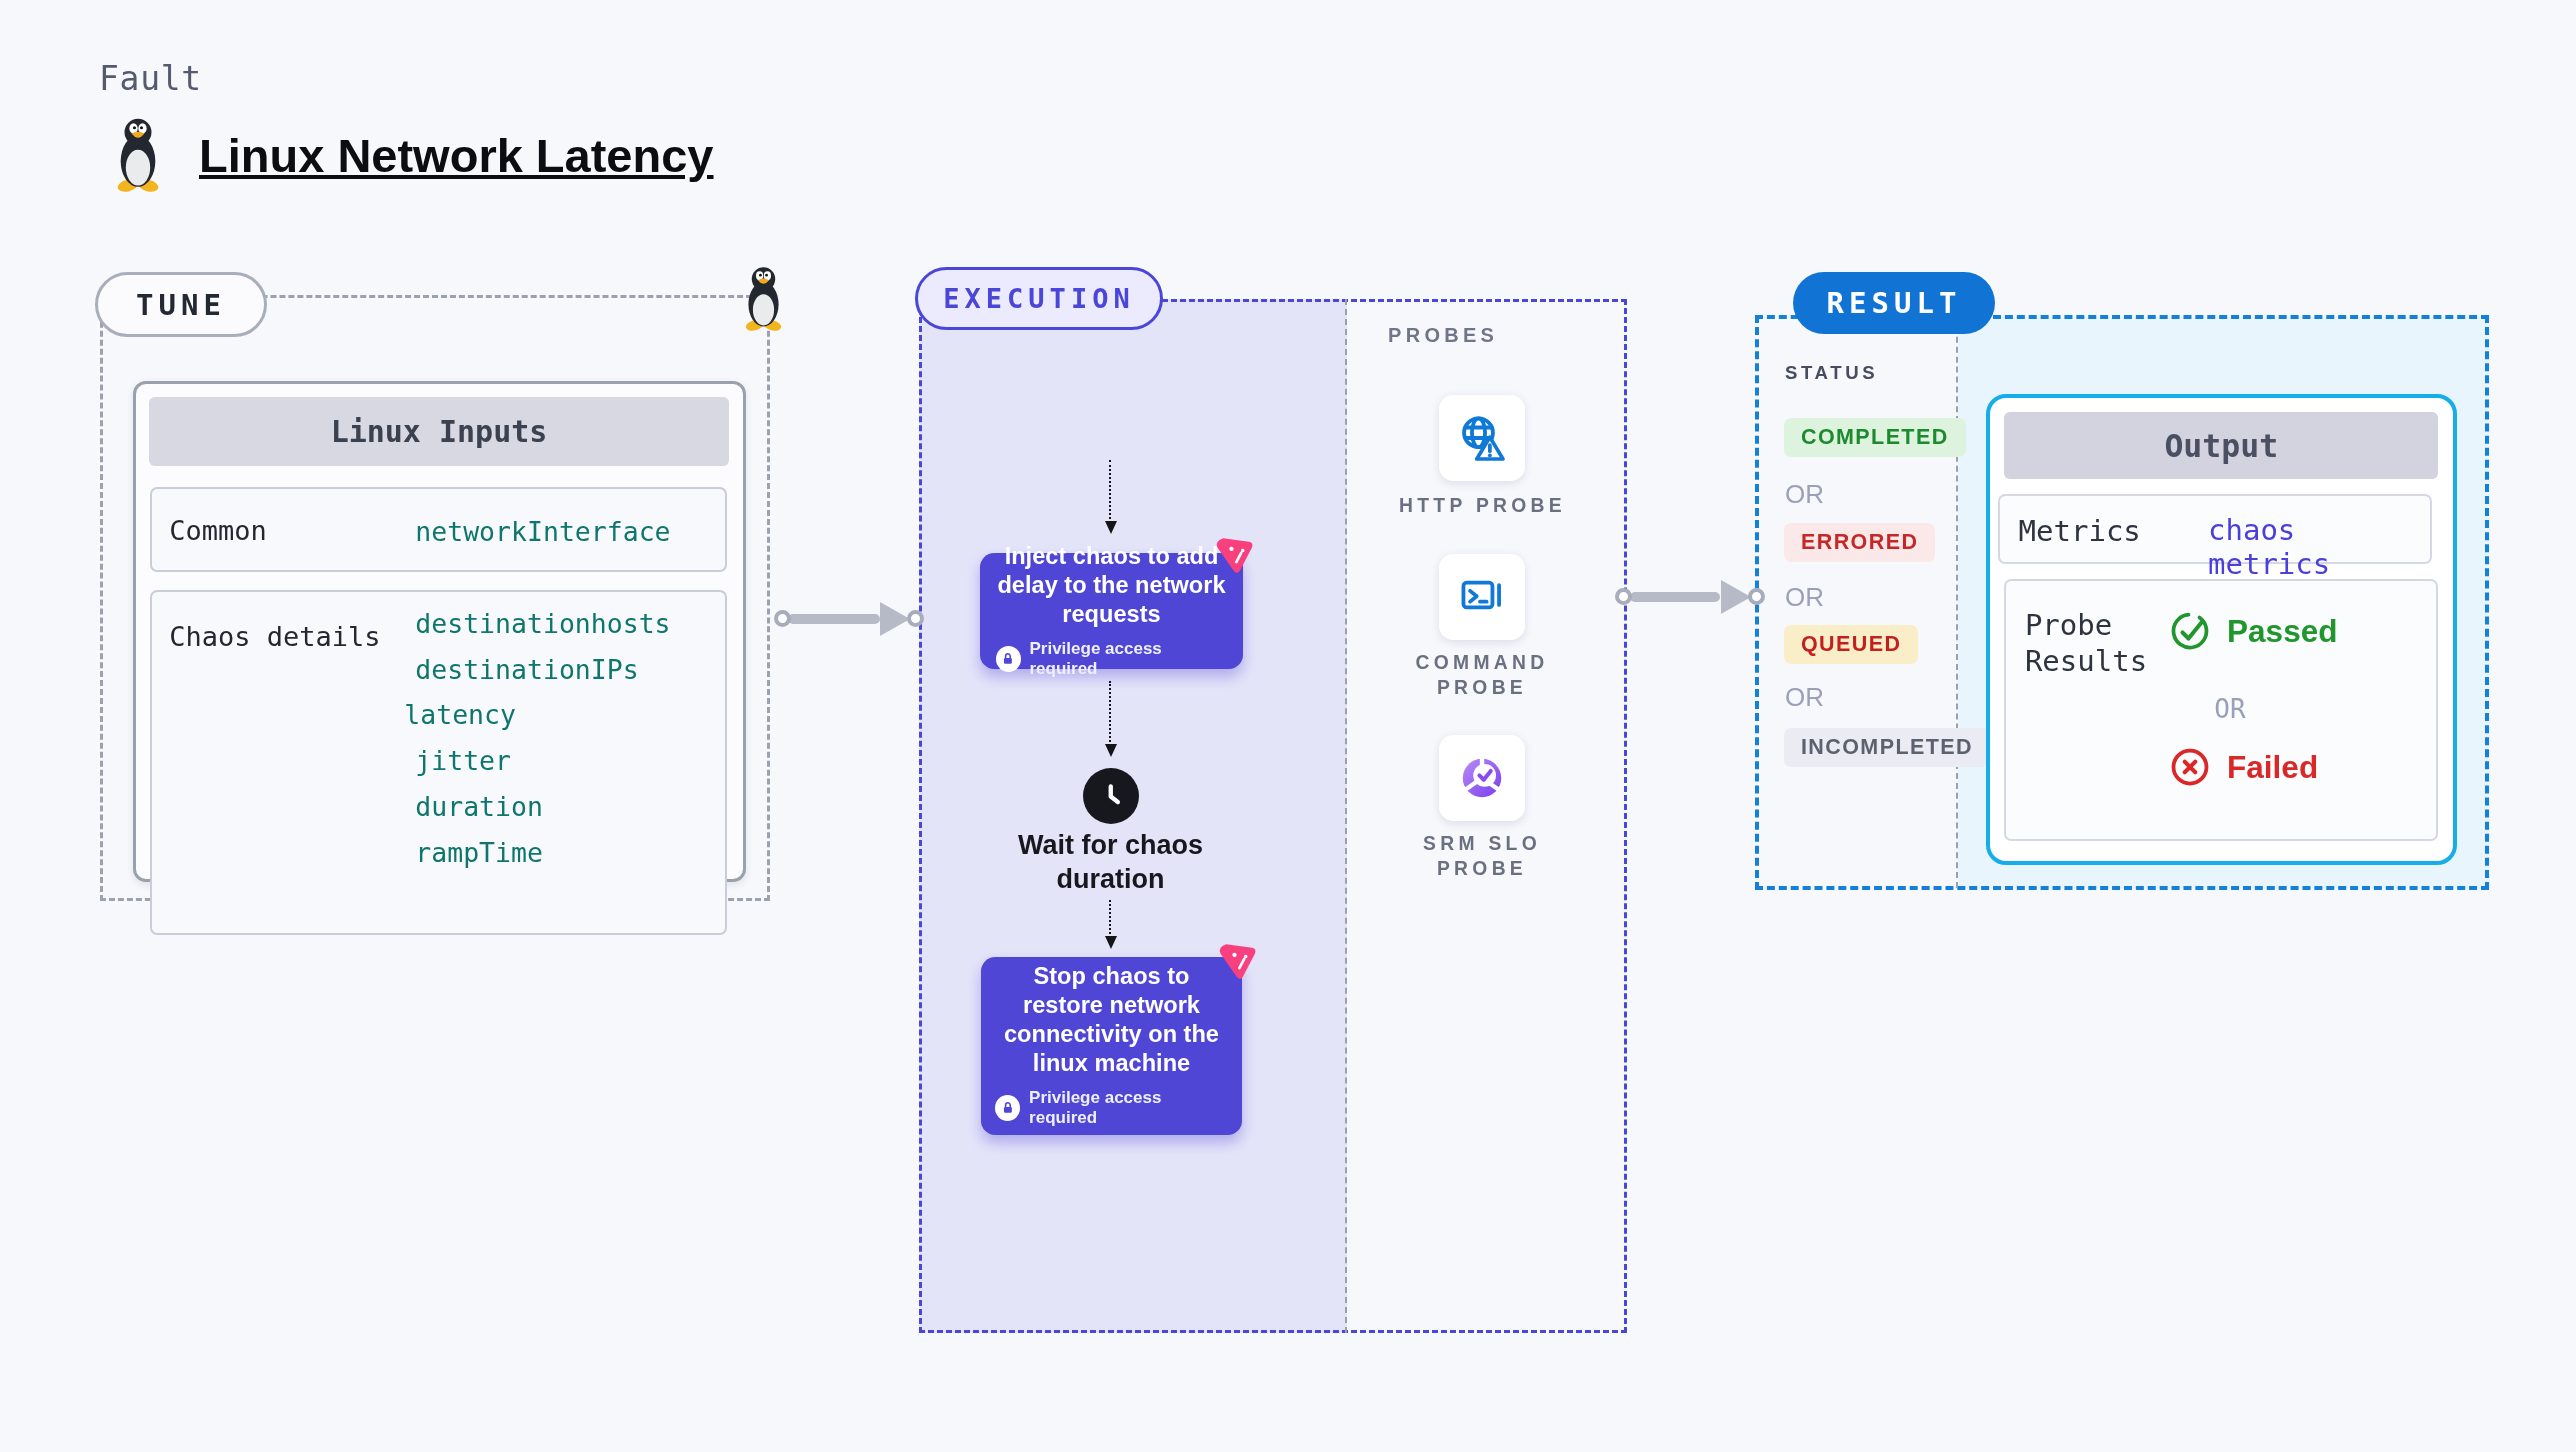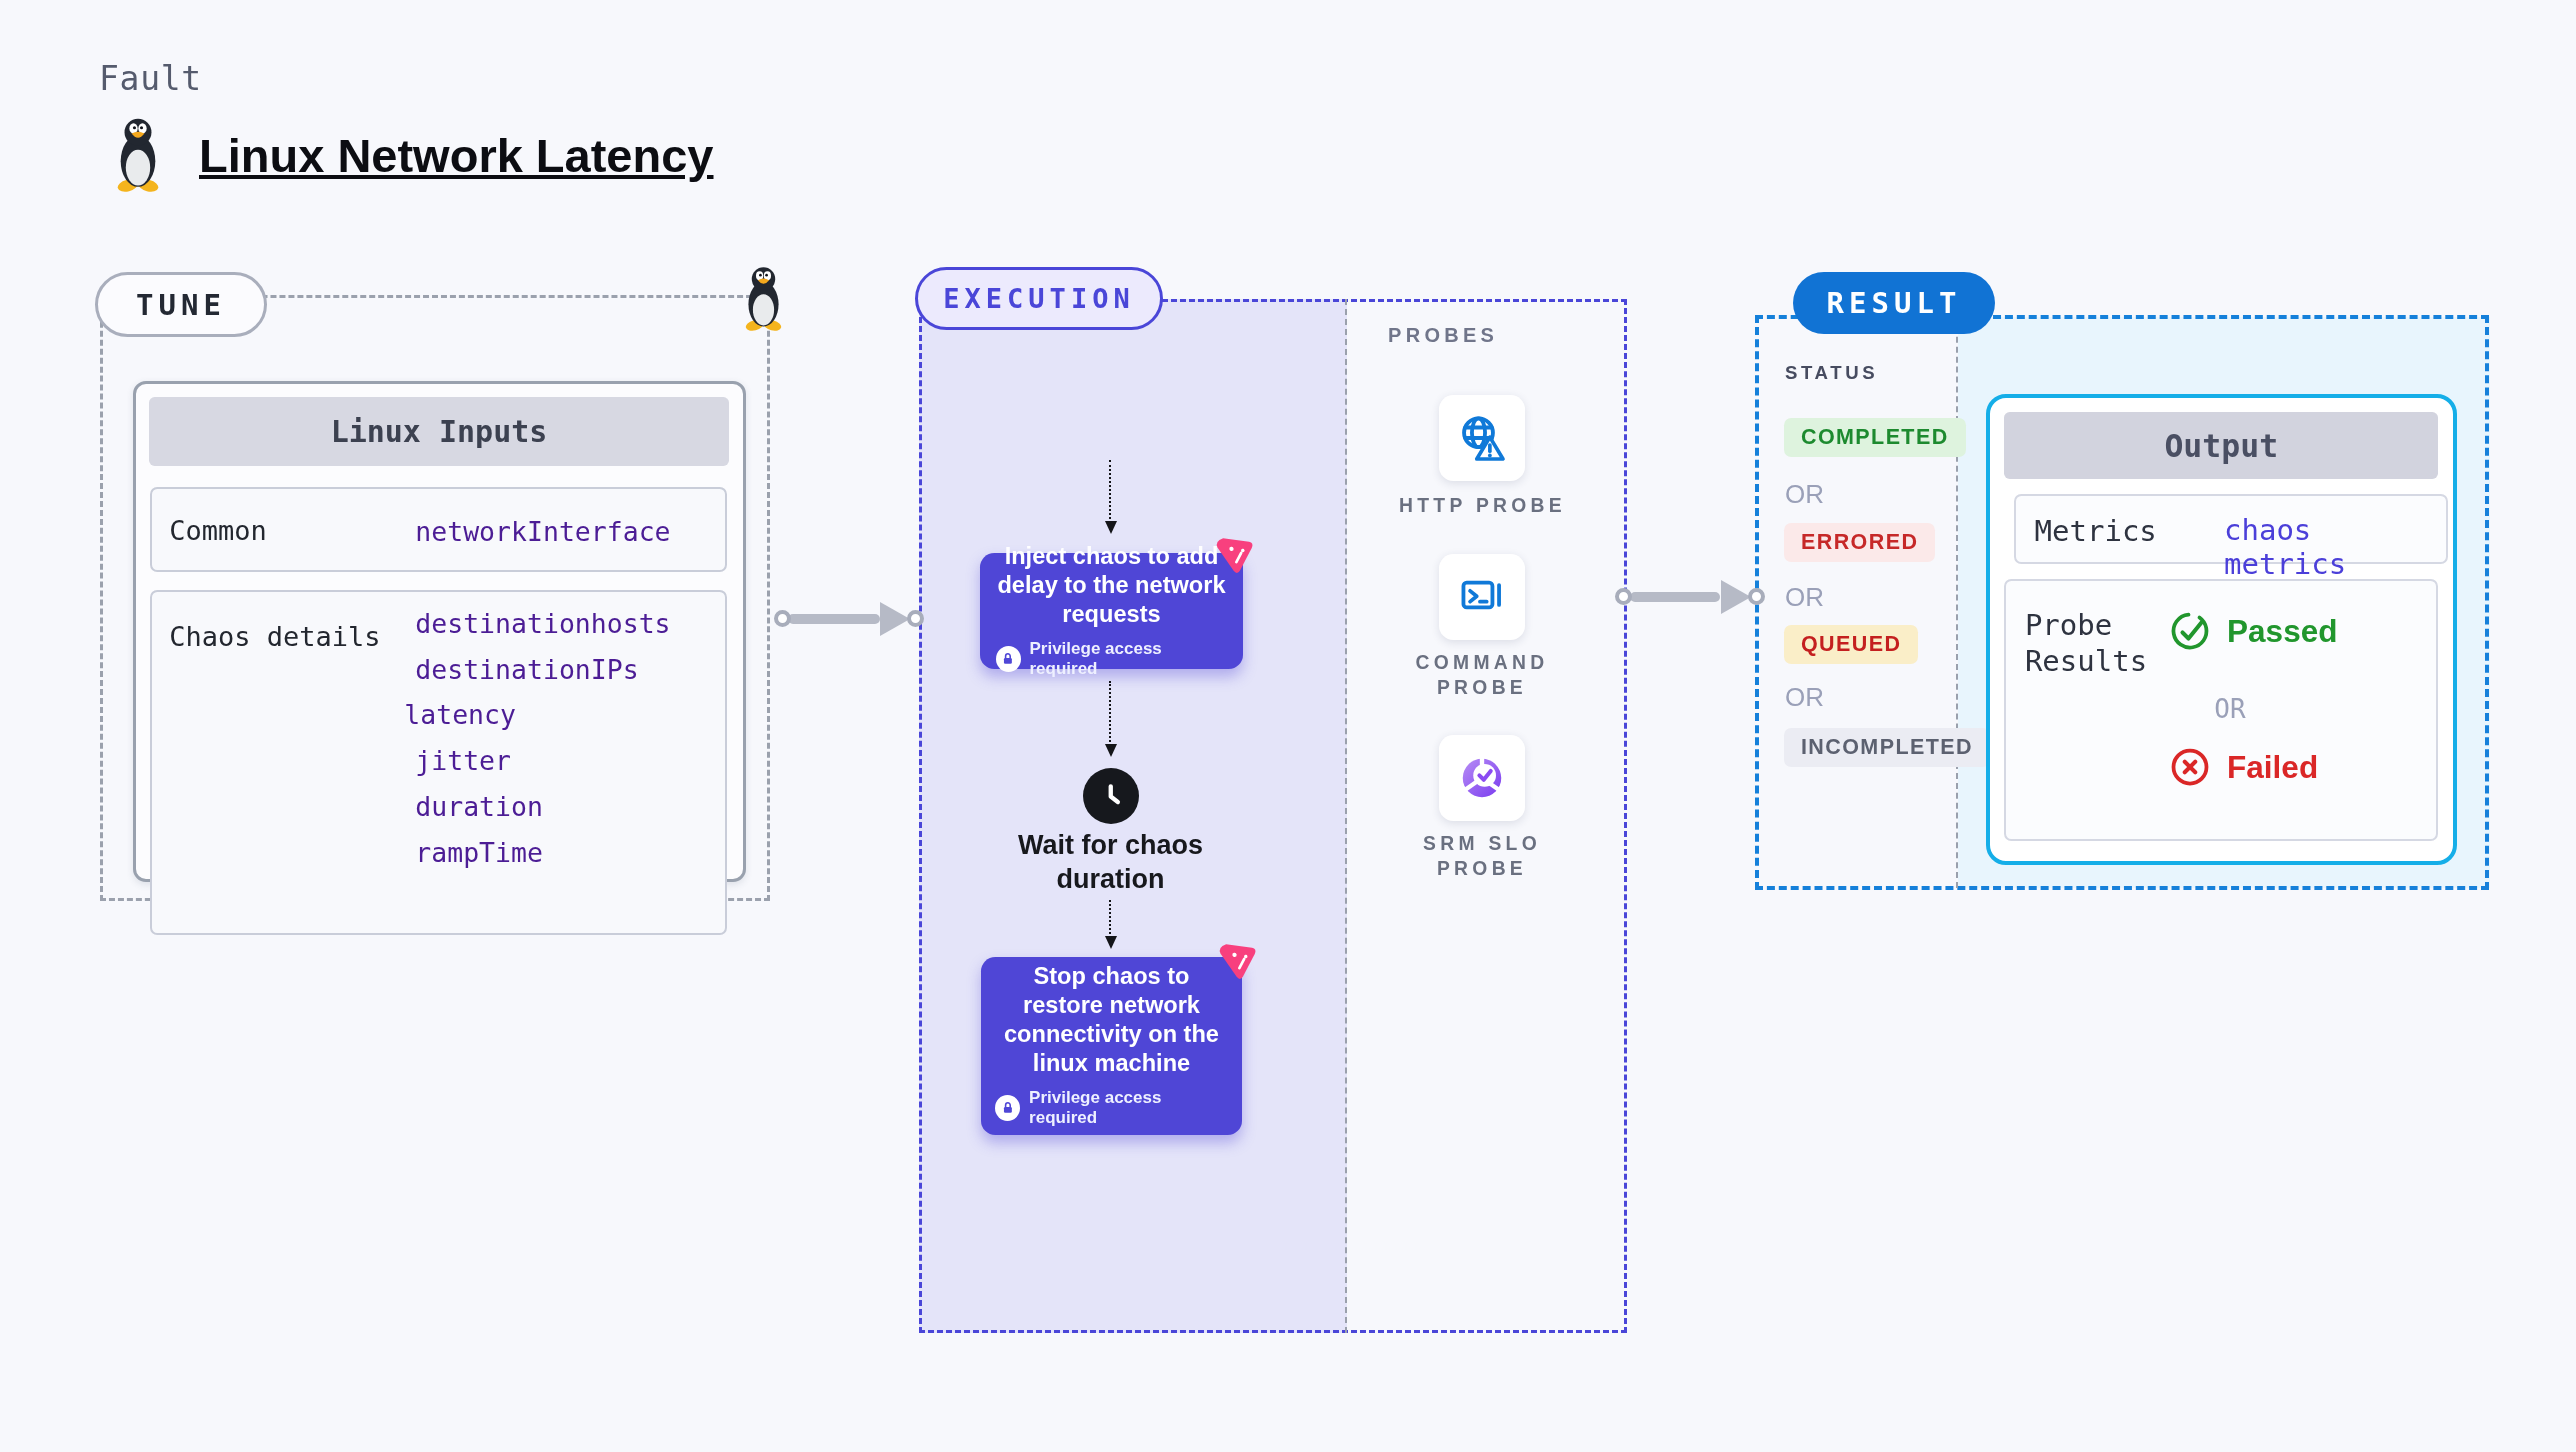--- a/index.html
+++ b/index.html
@@ -41,21 +41,21 @@
   .ui-card{left:133px;top:381px;width:613px;height:501px;background:#fcfcfe;
            border:3.6px solid #99a1ae;border-radius:13px;box-sizing:border-box;z-index:4;
            box-shadow:0 2.9px 7.2px rgba(60,70,100,0.12);}
   .ui-head{left:13px;top:13px;width:580px;height:69px;background:#d7d8e2;border-radius:5.7px;
            display:flex;align-items:center;justify-content:center;
            font-size:30px;font-weight:600;color:#3c4150;}
   .ui-row{border:2.1px solid #c9cdd9;border-radius:7.2px;background:#f8f9fc;box-sizing:border-box;}
   .ui-row1{left:14.3px;top:103px;width:577px;height:85px;}
   .ui-row2{left:14.3px;top:206px;width:577px;height:345px;}
   .ui-label{font-size:27px;color:#23272f;}
-  .ui-value{font-size:26.5px;color:#4c1d95;}
+  .ui-value{font-size:26.5px;color:#0f766e;}
 
   
   .node{width:17px;height:17px;border:4.3px solid #a8adbb;border-radius:50%;
         background:#ffffff;box-sizing:border-box;z-index:5;}
   .shaft{height:10px;background:#b6bac6;border-radius:5px;z-index:4;}
   .ahead{width:0;height:0;border-top:17px solid transparent;border-bottom:17px solid transparent;
          border-left:30px solid #b6bac6;z-index:4;}
   .dotarrow{width:0;border-left:2.9px dotted #141519;z-index:4;}
   .dotarrow::after{content:"";position:absolute;left:-6.4px;bottom:-13px;width:0;height:0;
          border:6.4px solid transparent;border-top:13px solid #141519;}
@@ -100,21 +100,21 @@
   .badge-incompleted{top:728px;background:#ebecf3;color:#5c6170;}
   .or-text{font-size:26px;font-weight:500;color:#9aa0b8;z-index:4;}
   .or-1{left:1785px;top:479px;} .or-2{left:1785px;top:582px;} .or-3{left:1785px;top:682px;}
 
   .output-card{left:1986px;top:394px;width:471px;height:471px;background:#ffffff;
                border:4.3px solid #15aee8;border-radius:20px;box-sizing:border-box;z-index:4;}
   .output-head{left:14.3px;top:14.3px;width:434px;height:67px;background:#d2d3de;border-radius:5.7px;
                display:flex;align-items:center;justify-content:center;font-size:31.5px;
                font-weight:600;color:#4a4f63;}
   .out-row{border:2.1px solid #d5d8e3;border-radius:7.2px;background:#fbfcfe;box-sizing:border-box;}
-  .row-metrics{left:24px;top:96px;width:434px;height:70px;padding-left:41px;}
+  .row-metrics{left:8px;top:96px;width:434px;height:70px;padding-left:41px;}
   .row-probe{left:14.3px;top:181px;width:434px;height:262px;}
   .out-label{font-size:29px;color:#2e3340;line-height:36px;}
   .metrics-value{font-size:29px;color:#4b3fd9;}
   .verdict-label{font-size:31.5px;font-weight:700;margin-left:15.8px;}
   .passed-color{color:#21962d;} .failed-color{color:#da2727;}
   .or-probe{left:208px;top:113px;}
 </style>
 </head>
 <body>
 

